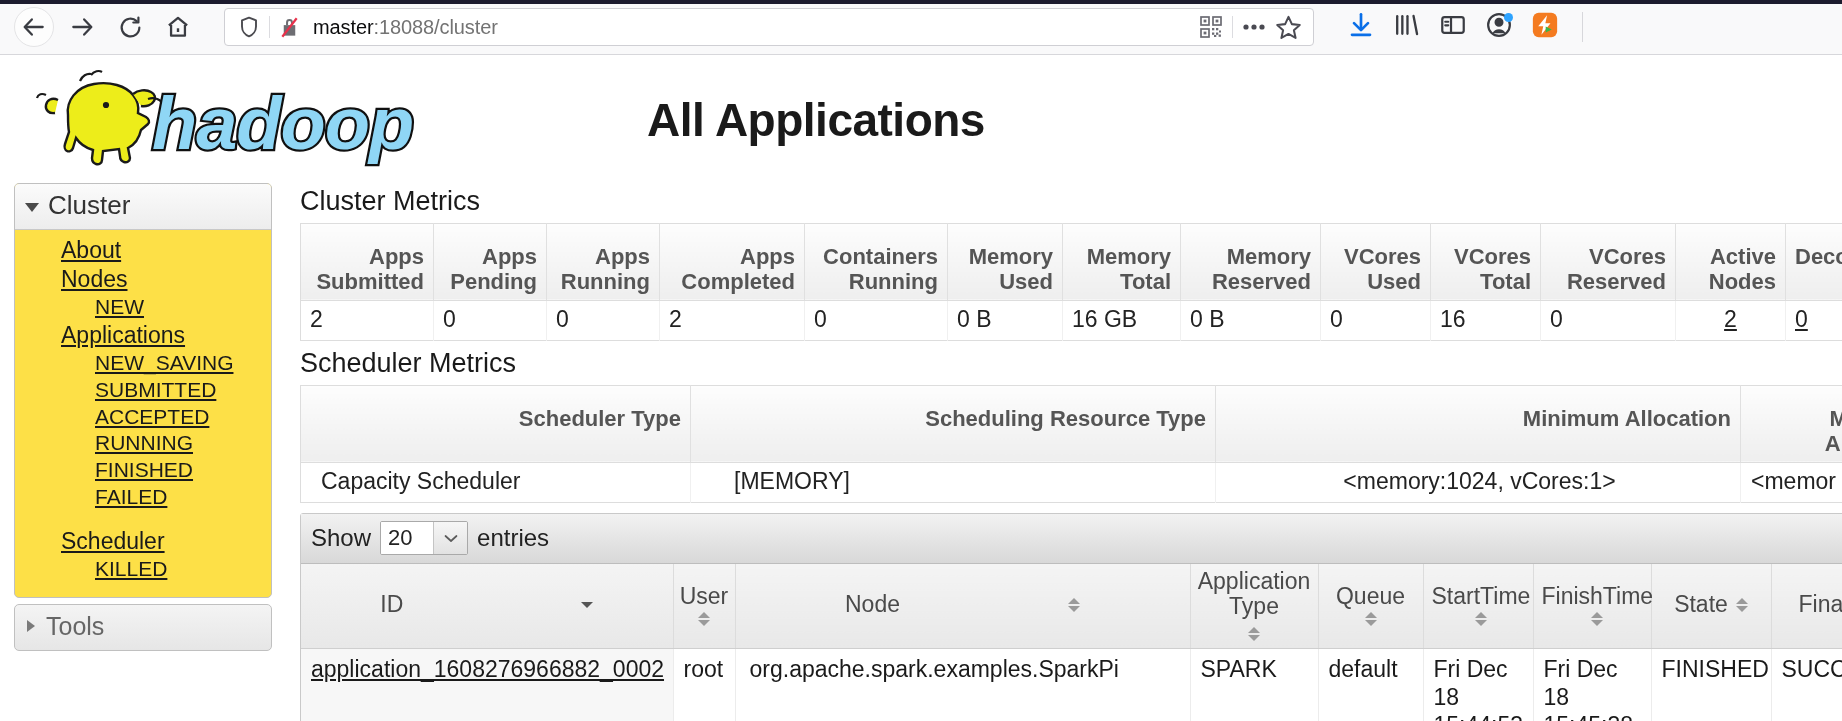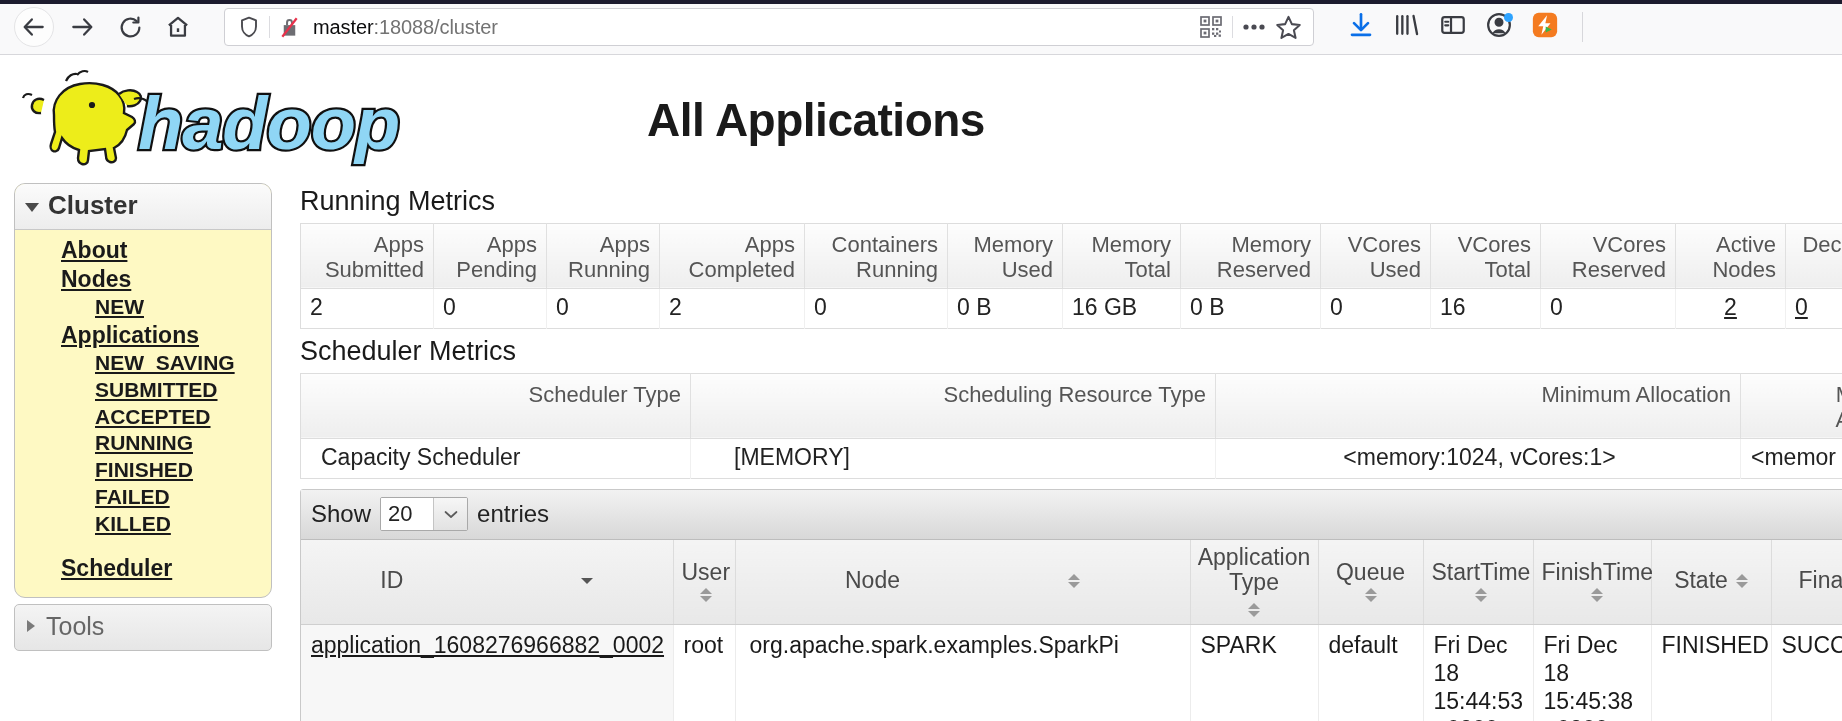--- a/index.html
+++ b/index.html
@@ -87,21 +87,21 @@
   .tb-sep { width: 1px; height: 30px; background: #d7d7db; margin-left: 14px; }
 
   
   .page { position: relative; height: 666px; background: #fff; }
 
   .header-area {
     position: relative;
     height: 124px;
   }
   .logo-wrap {
-    position: absolute; left: 14px; top: 10px;
+    position: absolute; left: 28px; top: 10px;
     width: 450px; height: 104px;
   }
   .page-title {
     position: absolute;
     left: 0; right: 0; top: 38px;
     text-align: center;
     font-size: 46px;
     font-weight: bold;
     color: #1a1a1a;
     letter-spacing: -0.5px;
@@ -109,24 +109,23 @@
   }
 
   
   .sidebar {
     position: absolute;
     left: 14px; top: 128px;
     width: 258px;
   }
   .panel {
     border: 1px solid #c0c0c0;
-    border-radius: 11px;
-    background: #fef9c3;
+    border-radius: 5px;
+    background: #fde047;
     overflow: hidden;
-    font-weight: bold;
   }
   .panel-head {
     background: linear-gradient(#fbfbfb, #ededed);
     border-bottom: 1px solid #c8c8c8;
     padding: 6px 10px 8px 10px;
     font-size: 26px;
     color: #333;
     display: flex;
     align-items: center;
     gap: 9px;
@@ -195,25 +194,25 @@
     table-layout: fixed;
     font-size: 22px;
     color: #333;
     border: 1px solid #ddd;
     background: #fff;
   }
   table.metrics th {
     background: linear-gradient(#fdfdfd, #eeeeee);
     border-right: 1px solid #e0e0e0;
     border-bottom: 1px solid #ddd;
-    font-weight: normal;
+    font-weight: bold;
     color: #555;
     text-align: right;
     vertical-align: top;
-    padding: 8px 9px 6px 9px;
+    padding: 20px 9px 6px 9px;
     line-height: 1.14;
   }
   table.metrics td {
     border-right: 1px solid #f0f0f0;
     padding: 5px 9px 7px 9px;
     text-align: left;
     color: #222;
     font-size: 23px;
     white-space: nowrap;
   }
@@ -504,33 +503,33 @@
         <a class="nav-link">About</a>
         <a class="nav-link">Nodes</a>
         <a class="nav-link sub">NEW</a>
         <a class="nav-link">Applications</a>
         <a class="nav-link sub">NEW_SAVING</a>
         <a class="nav-link sub">SUBMITTED</a>
         <a class="nav-link sub">ACCEPTED</a>
         <a class="nav-link sub">RUNNING</a>
         <a class="nav-link sub">FINISHED</a>
         <a class="nav-link sub">FAILED</a>
+        <a class="nav-link spaced">Scheduler</a>
         <a class="nav-link sub">KILLED</a>
-        <a class="nav-link spaced">Scheduler</a>
       </div>
     </div>
     <div class="tools-panel">
       <span class="caret-right"></span>
       <span>Tools</span>
     </div>
   </div>
 
   <div class="main">
 
-    <div class="section-title">Running Metrics</div>
+    <div class="section-title">Cluster Metrics</div>
 
     <table class="metrics" style="width:1640px;">
       <colgroup>
         <col style="width:133px">
           <col style="width:113px">
           <col style="width:113px">
           <col style="width:145px">
         <col style="width:143px">
           <col style="width:115px">
           <col style="width:118px">
@@ -632,21 +631,21 @@
         </colgroup>
         <thead>
           <tr>
             <th class="sorted-col">
               <span class="hdr">
                   <span class="hdr-label">ID</span>
               <span class="tri-dn dark" style="margin-left:170px;"></span>
                 </span>
             </th>
             <th>
-              <span class="hdr" style="flex-direction:column;gap:2px;">
+              <span class="hdr" style="flex-direction:row;gap:2px;">
                   <span class="hdr-label">User</span>
               <span class="sort-both">
                     <span class="tri-up"></span>
                     <span class="tri-dn"></span>
                   </span>
                 </span>
             </th>
             <th>
               <span class="hdr">
                   <span class="hdr-label">Node</span>

